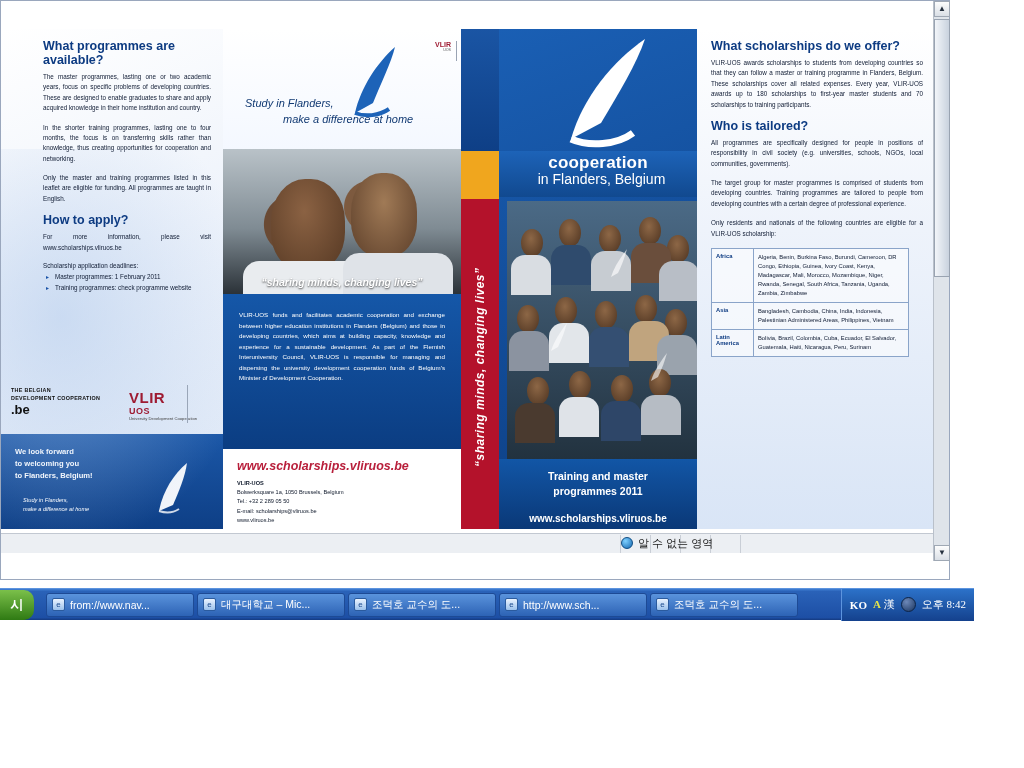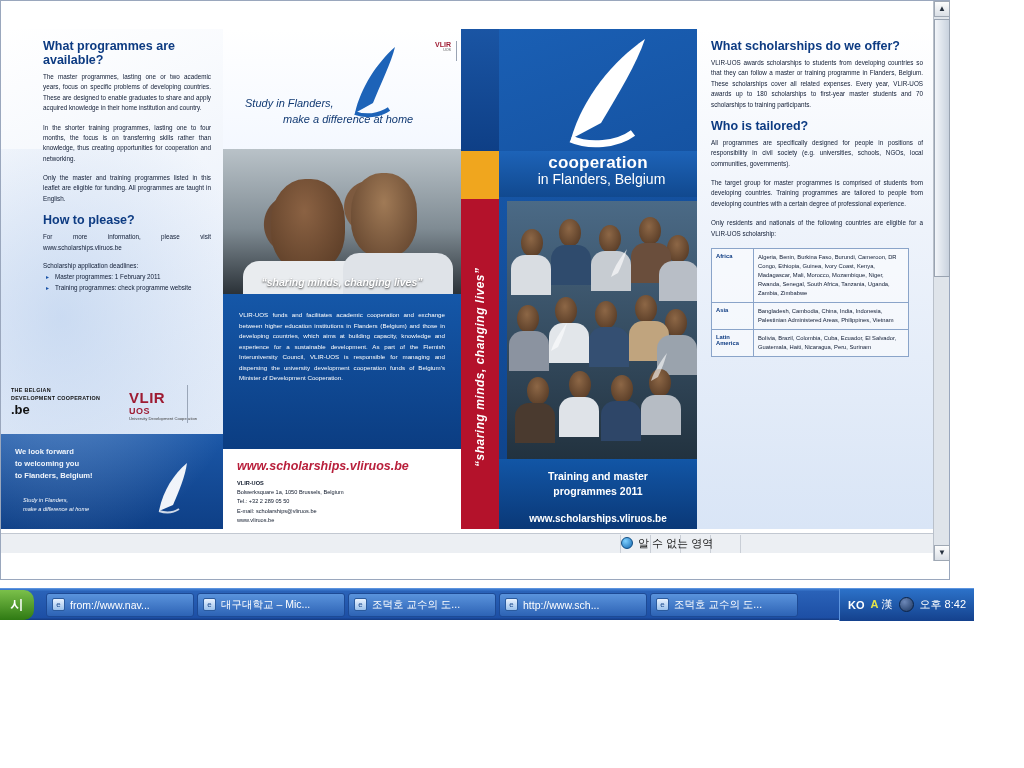--- a/index.html
+++ b/index.html
@@ -249,21 +249,21 @@
   }
   .tb-ico {
     width:13px; height:13px; margin-right:5px; flex:0 0 13px;
     background: linear-gradient(180deg,#eaf3ff,#9cc2ec);
     border:1px solid #2b5b9e; border-radius:2px;
     display:flex; align-items:center; justify-content:center; font-size:8px; color:#1b4a8e;
   }
   .tray {
     margin-left:auto; height:32px; display:flex; align-items:center;
     background: linear-gradient(180deg,#2c72c9,#14418d);
-    padding:0 8px; border-left:1px solid #5d94de; gap:6px;
+    padding:0 8px; border-left:1px solid #5d94de; gap:6px;font-family:Liberation Serif, serif;
   }
   .tray .t { color:#fff; font-size:11px; font-weight:bold; }
   .tray .ime { color:#fff; font-size:11px; }
   .tray .ime .a { color:#e4e44a; font-weight:bold; }
   .tray .circ {
     width:15px; height:15px; border-radius:50%;
     background: radial-gradient(circle at 35% 30%, #6d88b8, #1b3660);
     border:1px solid #0d2447;
   }
   .tray .clock { color:#fff; font-size:11px; }
@@ -277,21 +277,21 @@
 
     <div class="doc-area">
       <div class="topgap"></div>
 
       <div class="page page-left">
         <div class="lp-inner">
           <h2 class="q">What programmes are available?</h2>
           <p class="lp-p">The master programmes, lasting one or two academic years, focus on specific problems of developing countries. These are designed to enable graduates to share and apply acquired knowledge in their home institution and country.</p>
           <p class="lp-p">In the shorter training programmes, lasting one to four months, the focus is on transferring skills rather than knowledge, thus creating opportunities for cooperation and networking.</p>
           <p class="lp-p">Only the master and training programmes listed in this leaflet are eligible for funding. All programmes are taught in English.</p>
-          <h2 class="q">How to please?</h2>
+          <h2 class="q">How to apply?</h2>
           <p class="lp-p">For more information, please visit www.scholarships.vliruos.be</p>
           <p class="lp-sub">Scholarship application deadlines:</p>
           <ul class="lp-list">
             <li>Master programmes: 1 February 2011</li>
             <li>Training programmes: check programme website</li>
           </ul>
         </div>
 
         <div class="belgian-logo">
           <div class="t1">THE BELGIAN</div>

